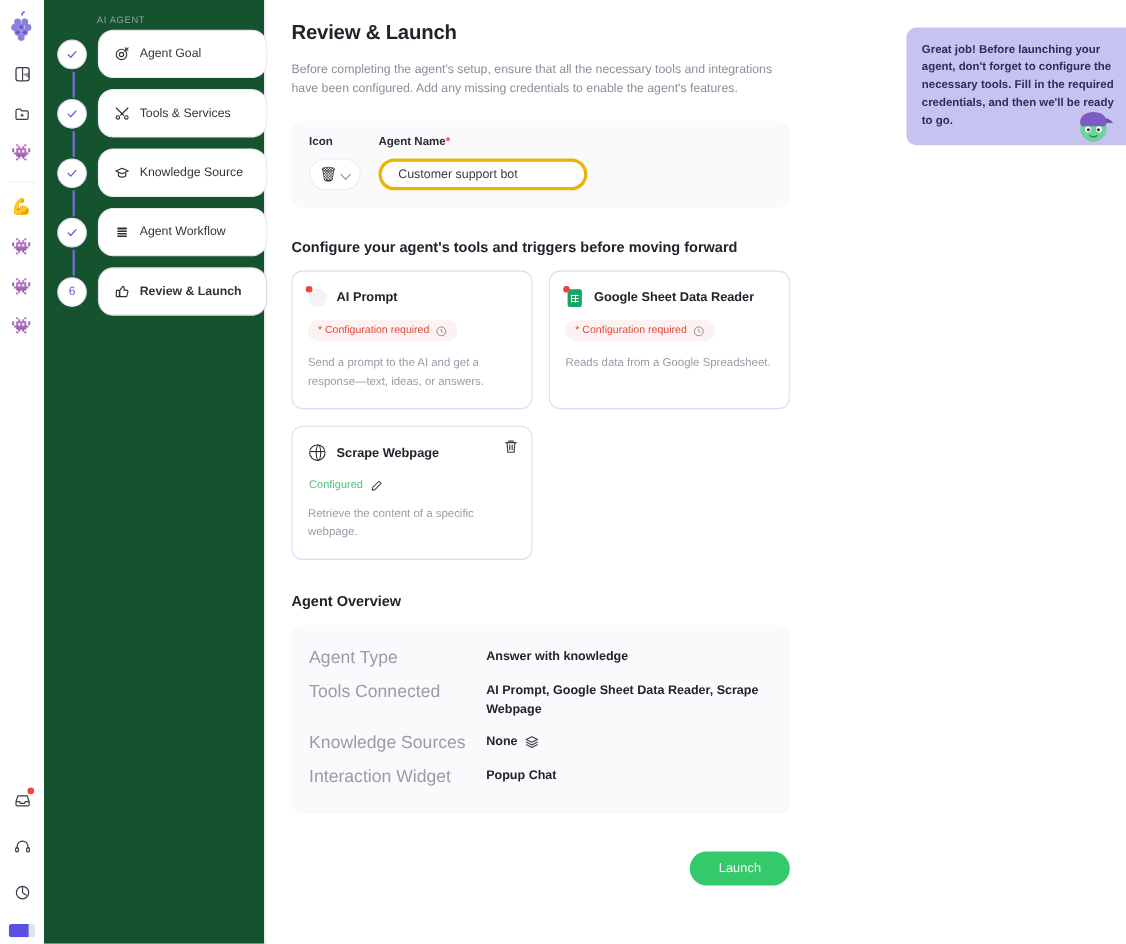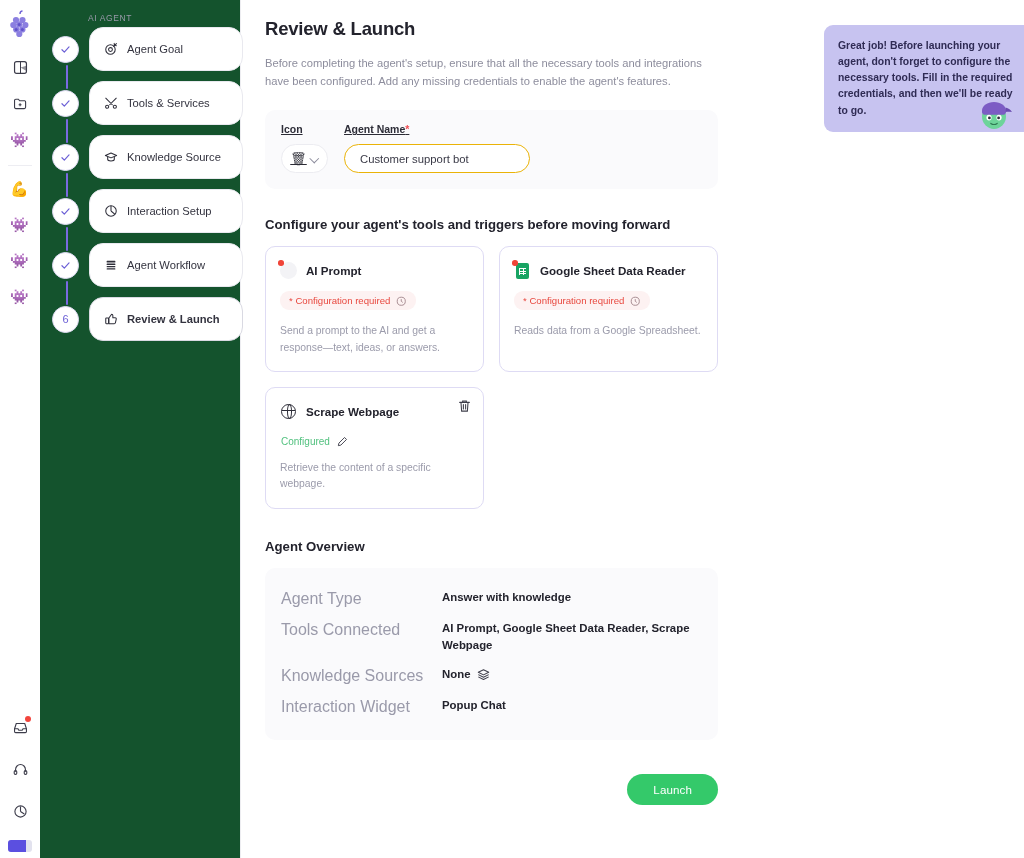--- a/index.html
+++ b/index.html
@@ -78,38 +78,38 @@
 
   
   .main { flex: 1; height: 858px; position: relative; padding: 18px 0 0 24px; overflow: hidden; }
   .h1 { font-size: 18.5px; font-weight: bold; letter-spacing: -.2px; color: #23232d; margin-bottom: 14px; }
   .lede { font-size: 11.2px; line-height: 1.62; color: #8d8d9d; width: 452px; margin-bottom: 20px; }
 
   
   .name-card {
     width: 453px; background: #fafafc; border-radius: 10px;
     padding: 13px 16px 16px 16px; margin-bottom: 28px;
-    display: flex; gap: 16px; align-items: flex-end; text-decoration: underline;
+    display: flex; gap: 16px; align-items: flex-end;
   }
   .fld-label { font-size: 10.5px; font-weight: bold; color: #2d2d38; margin-bottom: 9px; display: block; }
   .req { color: #ef4b52; font-size: 10.5px; }
   .icon-select {
     width: 47px; height: 29px; border-radius: 15px; background: #fff;
     border: 1px solid #ececf1; display: flex; align-items: center;
     justify-content: center; gap: 3px; font-size: 13px; cursor: pointer;
   }
   .chev { width: 9px; height: 9px; position: relative; }
   .chev:before {
     content: ""; position: absolute; left: 1px; top: 1px;
     width: 5.5px; height: 5.5px; border-right: 1.4px solid #8b8b9b;
     border-bottom: 1.4px solid #8b8b9b; transform: rotate(45deg);
   }
   .name-input {
     flex: 1; height: 29px; border-radius: 15px; background: #fff;
-    border: 1px solid #eab308; padding: 0 15px; font-size: 11.3px;
+    border: 3px solid #eab308; padding: 0 15px; font-size: 11.3px;
     color: #3a3a47; font-family: "Liberation Sans", sans-serif; outline: none;
   }
 
   
   .h2 { font-size: 13.2px; font-weight: bold; color: #23232d; margin-bottom: 14px; }
   .tool-grid { display: flex; flex-wrap: wrap; gap: 15px; width: 470px; margin-bottom: 30px; }
   .tool-card {
     width: 219px; min-height: 122px; background: #fff;
     border: 1px solid #dedbf4; border-radius: 10px;
     padding: 15px 14px 14px 14px; position: relative;
@@ -289,36 +289,20 @@
         <span class="step-glyph">
           <svg viewBox="0 0 16 16" width="14" height="14" fill="none" stroke="#2f2f3a" stroke-width="1.2" stroke-linejoin="round">
               <path d="M1.6 6.2L8 3.4l6.4 2.8L8 9z"></path>
               <path d="M4.2 7.6v3.1c0 1 1.7 1.9 3.8 1.9s3.8-.9 3.8-1.9V7.6"></path>
             </svg>
         </span>
         <span>Knowledge Source</span>
       </div>
     </div>
 
-    <div class="step-row">
-      <div class="step-circle">
-        <svg viewBox="0 0 14 14" width="11" height="11" fill="none" stroke="#6b5fd6" stroke-width="1.5" stroke-linecap="round" stroke-linejoin="round">
-            <path d="M2.5 7.3l3 3 6-6.6"></path>
-          </svg>
-      </div>
-      <div class="step-pill">
-        <span class="step-glyph">
-          <svg viewBox="0 0 16 16" width="14" height="14" fill="none" stroke="#2f2f3a" stroke-width="1.2">
-              <circle cx="8" cy="8" r="6"></circle>
-              <path d="M8 8V2M8 8l4.6 3.8"></path>
-            </svg>
-        </span>
-        <span>Interaction Setup</span>
-      </div>
-    </div>
 
     <div class="step-row">
       <div class="step-circle">
         <svg viewBox="0 0 14 14" width="11" height="11" fill="none" stroke="#6b5fd6" stroke-width="1.5" stroke-linecap="round" stroke-linejoin="round">
             <path d="M2.5 7.3l3 3 6-6.6"></path>
           </svg>
       </div>
       <div class="step-pill">
         <span class="step-glyph">
           <svg viewBox="0 0 16 16" width="14" height="14" fill="#2f2f3a">

